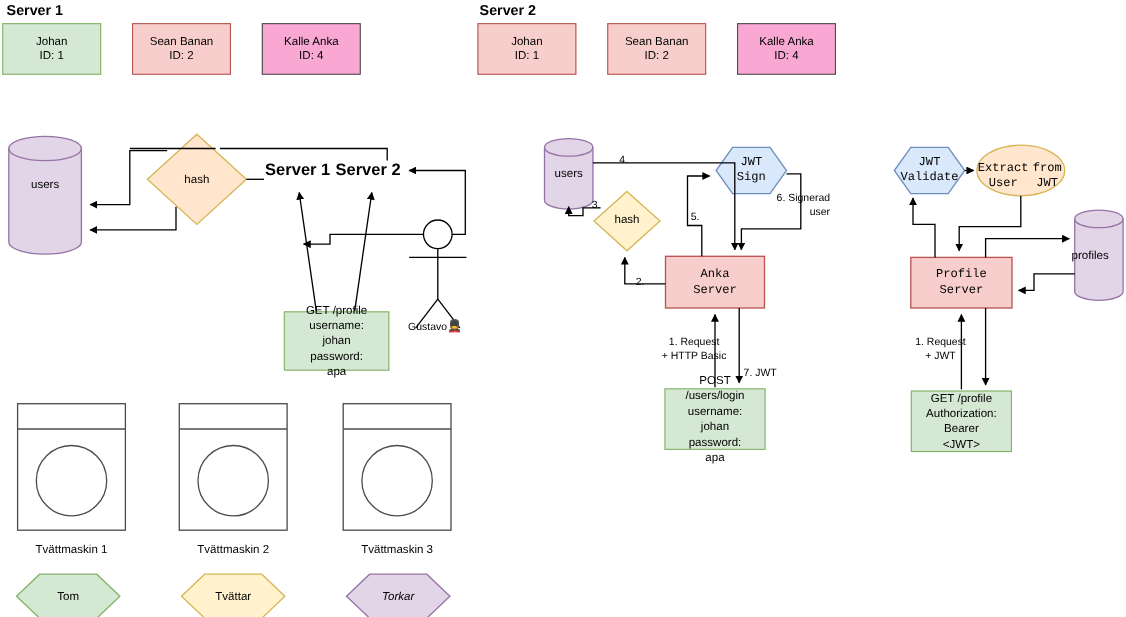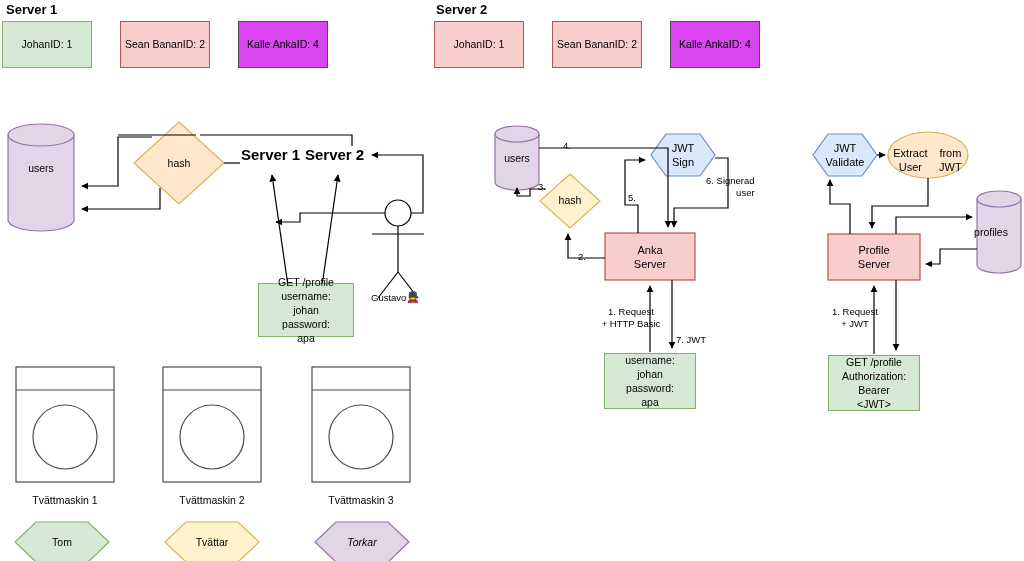--- a/index.html
+++ b/index.html
@@ -28,32 +28,32 @@
     font-size: 13px;
     font-weight: bold;
     color: #000;
     white-space: nowrap;
   }
 
   
   .card {
     box-sizing: border-box;
     display: flex;
-    flex-direction: row;
+    flex-direction: column;
     align-items: center;
     justify-content: center;
     font-size: 10.5px;
     line-height: 13px;
     text-align: center;
     border-width: 1px;
     border-style: solid;
   }
   .card-green  { background: #d5e8d4; border-color: #82b366; }
   .card-red    { background: #f8cecc; border-color: #b85450; }
-  .card-white  { background: #d946ef; border-color: #4d4d4d; }
+  .card-white  { background: #f9a8d4; border-color: #4d4d4d; }
   .note {
     box-sizing: border-box;
     display: flex;
     flex-direction: column;
     align-items: center;
     justify-content: center;
     font-size: 10.5px;
     line-height: 14px;
     text-align: center;
     border: 1px solid #82b366;
@@ -82,21 +82,21 @@
   
   .shape-text {
     display: flex;
     align-items: center;
     justify-content: center;
     text-align: center;
     font-size: 10.5px;
     line-height: 13px;
     pointer-events: none;
   }
-  .shape-text.sz11 { font-size: 11px; line-height: 14px; }
+  .shape-text.sz11 { font-size: 11px; line-height: 14px; font-family: Liberation Mono, monospace; }
 
   .machine-caption {
     font-size: 10.5px;
     white-space: nowrap;
     text-align: center;
   }
   .hex-text {
     display: flex;
     align-items: center;
     justify-content: center;
@@ -280,20 +280,21 @@
   <div>JWT</div>
   <div>Sign</div>
 </div>
 
 <div class="abs shape-text sz11" style="left:605px; top:233px; width:90px; height:47px; flex-direction:column;">
   <div>Anka</div>
   <div>Server</div>
 </div>
 
 <div class="abs note" style="left:604px; top:353px; width:92px; height:56px;">
+  <div>POST /users/login</div>
   <div class="gap"></div>
   <div>username: johan</div>
   <div>password: apa</div>
 </div>
 
 <div class="abs edge-label ctr" style="left:600px; top:306px; width:62px;">
   <div>1. Request</div>
   <div>+ HTTP Basic</div>
 </div>
 <div class="abs edge-label" style="left:578px; top:251px;">2.</div>

